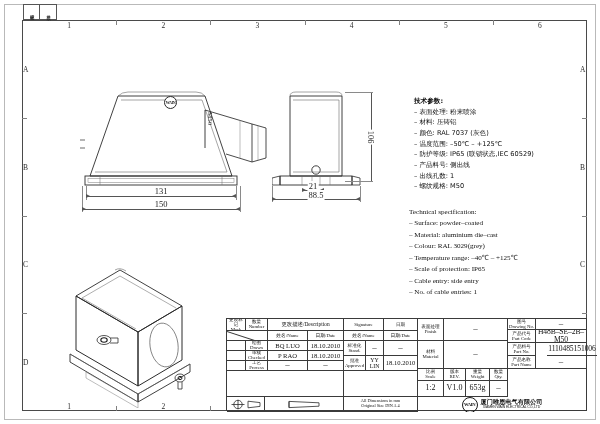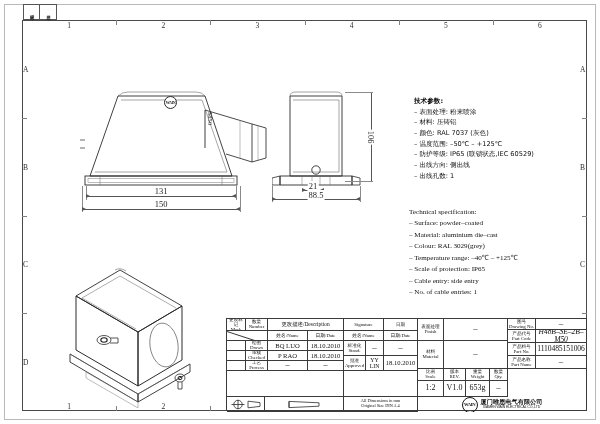--- a/index.html
+++ b/index.html
@@ -376,22 +376,23 @@
   </svg>
 
   <div class="spec-cn">
     <div class="hd">技术参数:</div>
     <div id="spec-cn-lines">
         <div>– 表面处理: 粉末喷涂</div>
         <div>– 材料: 压铸铝</div>
         <div>– 颜色: RAL  7037 (灰色)</div>
         <div>– 温度范围: –50℃  –  +125℃</div>
         <div>– 防护等级: IP65 (联锁状态,IEC 60529)</div>
-        <div>– 出线方向: 侧出线</div>
+        <div>– 产品料号: 侧出线</div>
         <div>– 出线孔数: 1</div>
+        <div>– 螺纹规格: M50</div>
       </div>
   </div>
 
   <div class="spec-en">
     <div>Technical specification:</div>
     <div id="spec-en-lines">
         <div>– Surface: powder–coated</div>
         <div>– Material: aluminium die–cast</div>
         <div>– Colour: RAL 3029(grey)</div>
         <div>– Temperature range: –40℃ – +125℃</div>
@@ -432,28 +433,28 @@
       <span class="cn">图号</span>
       <span class="en">Drawing No.</span>
     </div>
     <div class="tb-cell nb-r" style="left:309px; top:0; width:50px; height:11px;">
       <span class="dash">–</span>
     </div>
     <div class="tb-cell" style="left:281px; top:11px; width:28px; height:13px;">
       <span class="cn">产品代号</span>
       <span class="en">Part Code</span>
     </div>
-    <div class="tb-cell nb-r" style="left:309px; top:11px; width:50px; height:13px;font-style:italic;">
+    <div class="tb-cell nb-r" style="left:309px; top:11px; width:50px; height:13px;">
       <span class="val-code">H48B–SE–2B–M50</span>
     </div>
     <div class="tb-cell" style="left:281px; top:24px; width:28px; height:13px;">
       <span class="cn">产品料号</span>
       <span class="en">Part No.</span>
     </div>
-    <div class="tb-cell nb-r" style="left:309px; top:24px; width:50px; height:13px;">
+    <div class="tb-cell nb-r" style="left:320px; top:24px; width:50px; height:13px;">
       <span class="val-code">1110485151006</span>
     </div>
     <div class="tb-cell" style="left:281px; top:37px; width:28px; height:13px;">
       <span class="cn">产品名称</span>
       <span class="en">Part Name</span>
     </div>
     <div class="tb-cell nb-r" style="left:309px; top:37px; width:50px; height:13px;">
       <span class="dash">–</span>
     </div>
 

